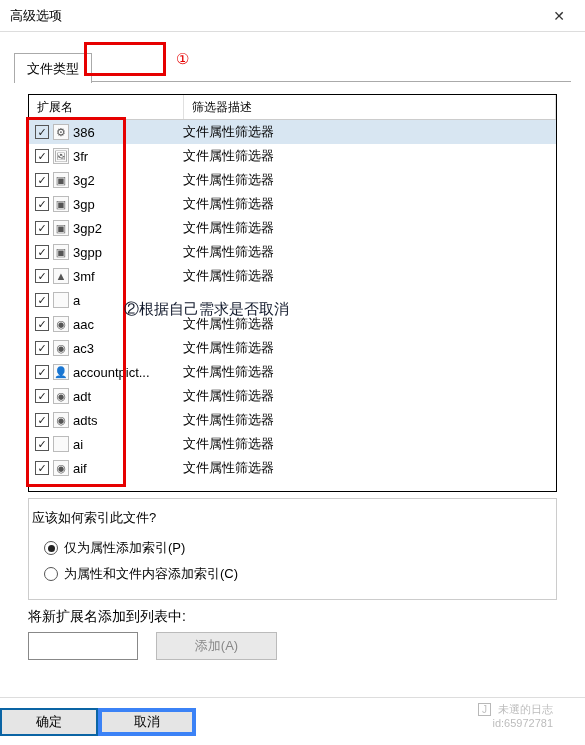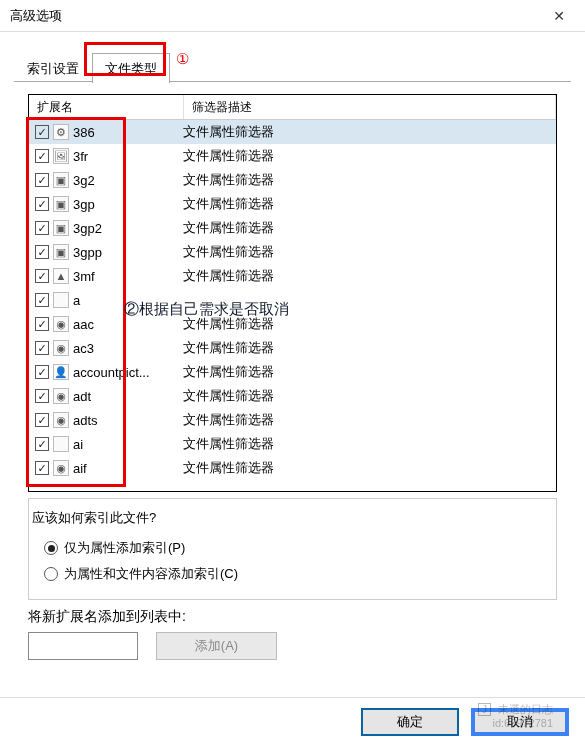--- a/index.html
+++ b/index.html
@@ -176,23 +176,22 @@
     display: flex; align-items: center; justify-content: center;
     font-size: 13px;
   }
   .bottom-bar {
     position: absolute;
     left: 0; right: 0; bottom: 0;
     height: 48px;
     border-top: 1px solid #ddd;
     display: flex;
     align-items: center;
-    justify-content: flex-end;
+    justify-content: flex-start;
     padding-right: 16px;
-    gap: 12px;
     background: #fff;
   }
   .btn {
     width: 98px; height: 28px;
     border: 4px solid #3b82f6;
     background: #e5e5e5;
     display: flex; align-items: center; justify-content: center;
     font-size: 13px;
   }
   .btn.primary {
@@ -217,21 +216,20 @@
 </style>
 </head>
 <body>
 
 <div class="titlebar">
   <div class="title">高级选项</div>
   <div class="close">✕</div>
 </div>
 
 <div class="tab-row">
-  <div class="tab">索引设置</div>
   <div class="tab active">文件类型</div>
   <div class="tab-underline"></div>
 </div>
 
 <div class="red-box-tab"></div>
 <div class="annot1">①</div>
 
 <div class="listview-wrap">
   <div class="lv-header">
     <div class="lv-col ext">扩展名</div>

